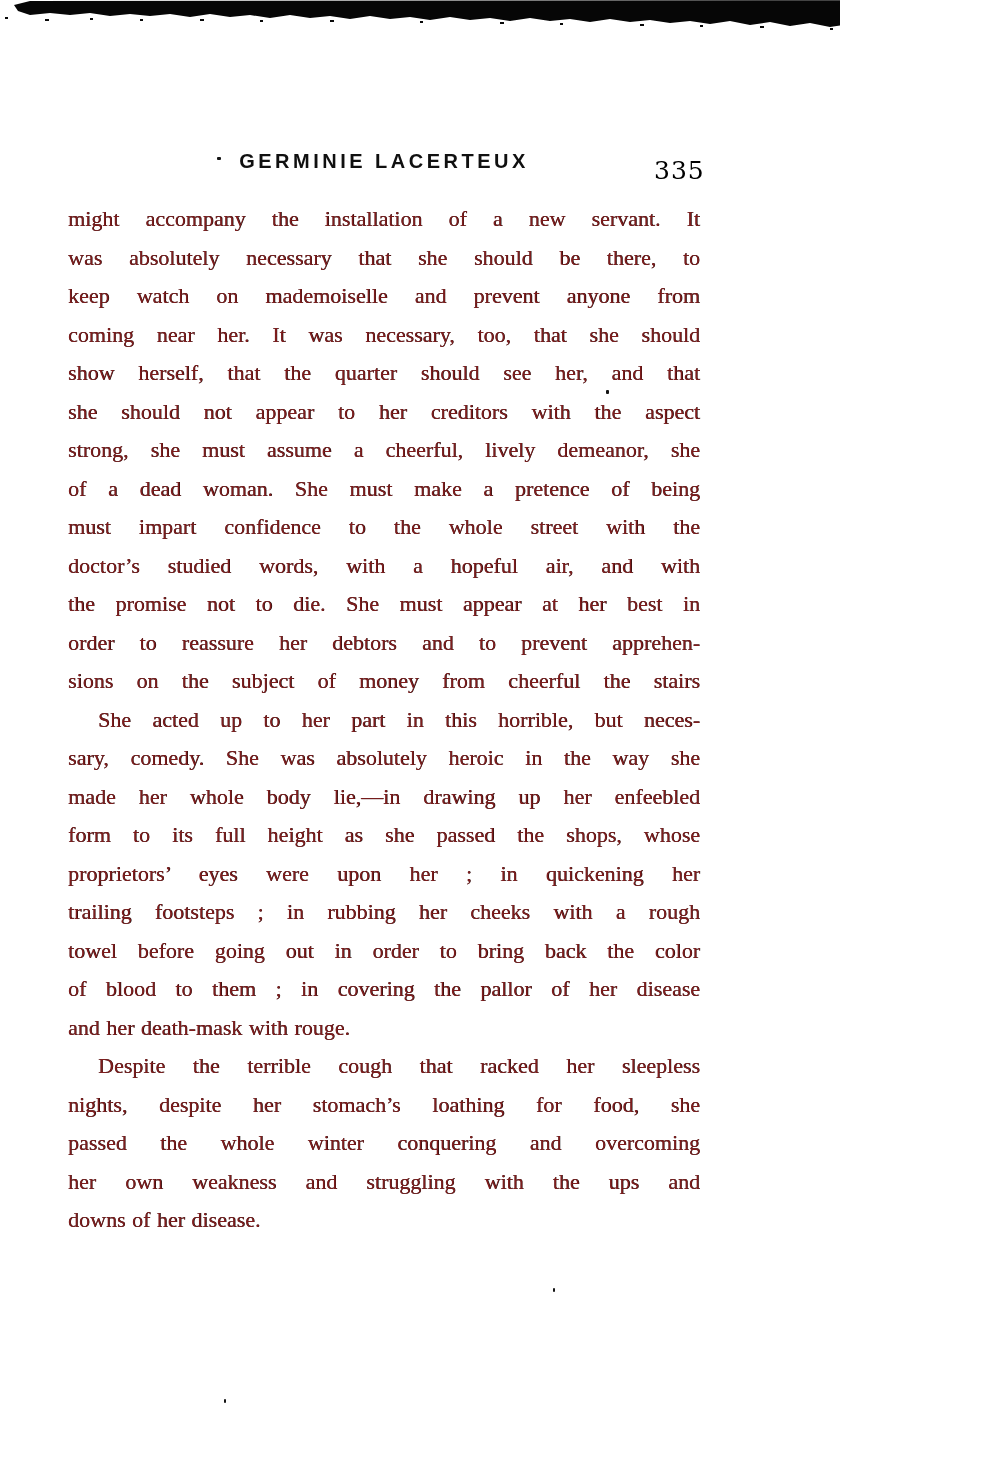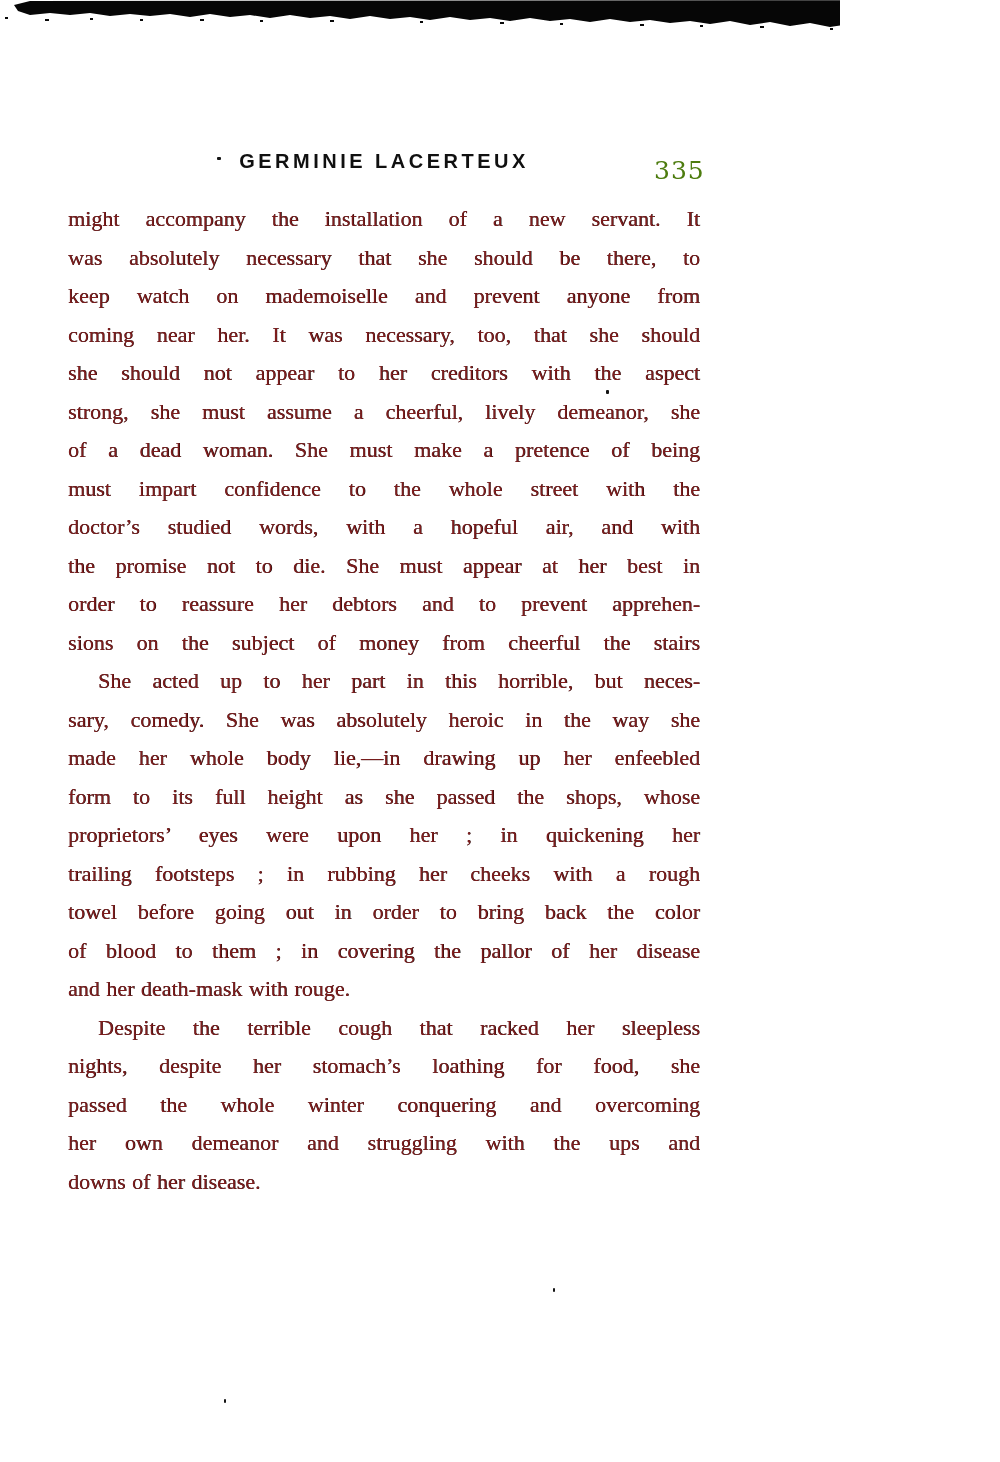--- a/index.html
+++ b/index.html
@@ -32,21 +32,21 @@
     color: #101010;
     transform: scaleY(1.05);
   }
   .page-number {
     position: absolute;
     top: 156px;
     left: 654px;
     font-family: "DejaVu Serif", serif;
     font-size: 25px;
     letter-spacing: 1px;
-    color: #4d7c0f;
+    color: #000000;
   }
 
   
   .textblock {
     position: absolute;
     top: 200px;
     left: 68px;
     width: 632px;
     font-size: 22px;
     line-height: 38.5px;
@@ -116,20 +116,21 @@
   </div>
   <div class="page-number">335</div>
 
   <div class="textblock">
 
     <div class="para">
       <div class="line">might accompany the installation of a new servant.  It</div>
       <div class="line">was absolutely necessary that she should be there, to</div>
       <div class="line">keep watch on mademoiselle and prevent anyone from</div>
       <div class="line">coming near her.  It was necessary, too, that she should</div>
+      <div class="line">show herself, that the quarter should see her, and that</div>
       <div class="line">she should not appear to her creditors with the aspect</div>
       <div class="line">strong, she must assume a cheerful, lively demeanor, she</div>
       <div class="line">of a dead woman.  She must make a pretence of being</div>
       <div class="line">must impart confidence to the whole street with the</div>
       <div class="line">doctor’s studied words, with a hopeful air, and with</div>
       <div class="line">the promise not to die.  She must appear at her best in</div>
       <div class="line">order to reassure her debtors and to prevent apprehen-</div>
       <div class="line">sions on the subject of money from cheerful the stairs</div>
     </div>
 
@@ -142,21 +143,21 @@
       <div class="line">trailing footsteps ; in rubbing her cheeks with a rough</div>
       <div class="line">towel before going out in order to bring back the color</div>
       <div class="line">of blood to them ; in covering the pallor of her disease</div>
       <div class="line last">and her death-mask with rouge.</div>
     </div>
 
     <div class="para">
       <div class="line indent">Despite the terrible cough that racked her sleepless</div>
       <div class="line">nights, despite her stomach’s loathing for food, she</div>
       <div class="line">passed the whole winter conquering and overcoming</div>
-      <div class="line">her own demeanor and struggling with the ups and</div>
+      <div class="line">her own weakness and struggling with the ups and</div>
       <div class="line last">downs of her disease.</div>
     </div>
 
   </div>
 
   <div class="speck s1"></div>
   <div class="speck s2"></div>
   <div class="speck s3"></div>
   <div class="speck s4"></div>
 

